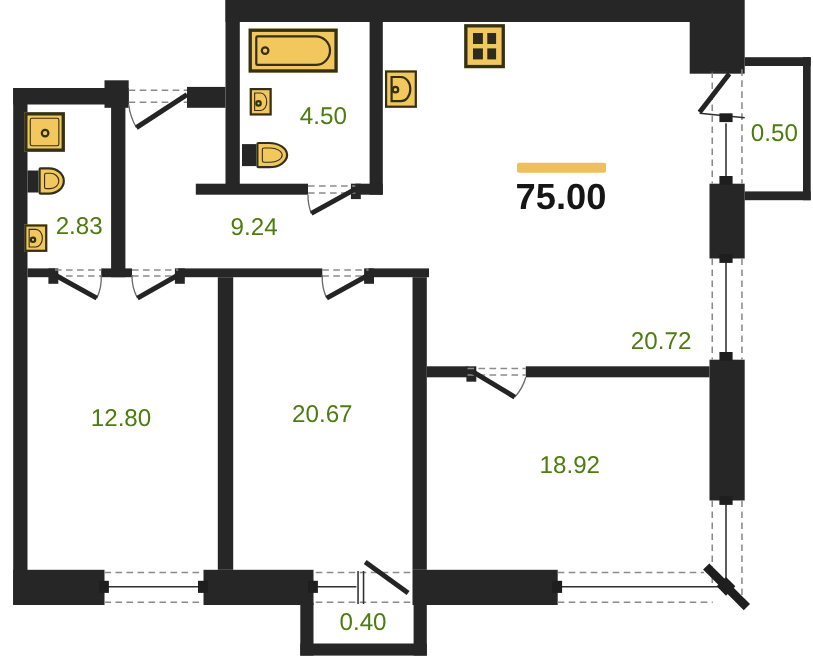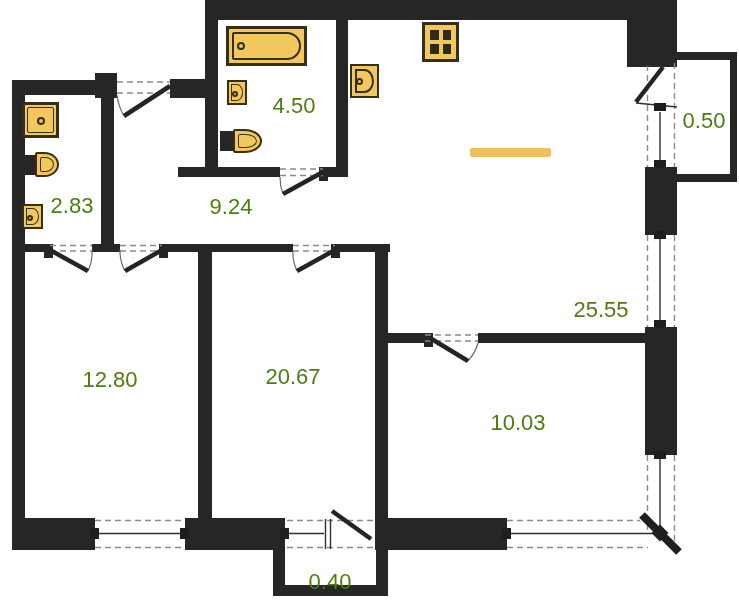--- a/index.html
+++ b/index.html
@@ -185,24 +185,25 @@
   <div class="bowl" style="left:35px;top:152px;width:24px;height:25px">
     <div class="inner"></div>
   </div>
 
   <div class="fx" style="left:22px;top:204px;width:21px;height:25px;border-width:2.5px">
     <div class="basin" style="left:2px;top:2px;right:2px;bottom:2px;border-width:1.5px;border-radius:0 50% 50% 0 / 0 50% 50% 0"></div>
     <div class="dot" style="left:3px;top:9px;width:6px;height:6px"></div>
   </div>
 
   <div class="accent-bar" style="left:470px;top:148px;width:81px;height:9px;background:#eec05b"></div>
+  <div class="total-label" style="left:510px;top:179px">75.00</div>
 
   <div class="room-label" style="left:72px;top:206px">2.83</div>
   <div class="room-label" style="left:231px;top:207px">9.24</div>
   <div class="room-label" style="left:294px;top:106px">4.50</div>
   <div class="room-label" style="left:704px;top:121px">0.50</div>
-  <div class="room-label" style="left:601px;top:310px">25.55</div>
+  <div class="room-label" style="left:601px;top:310px">20.72</div>
   <div class="room-label" style="left:110px;top:380px">12.80</div>
   <div class="room-label" style="left:293px;top:377px">20.67</div>
-  <div class="room-label" style="left:518px;top:423px">10.03</div>
-  <div class="room-label" style="left:330px;top:582px">0.40</div>
+  <div class="room-label" style="left:518px;top:423px">18.92</div>
+  <div class="room-label" style="left:330px;top:566px">0.40</div>
 
 </div>
 
 </body></html>

